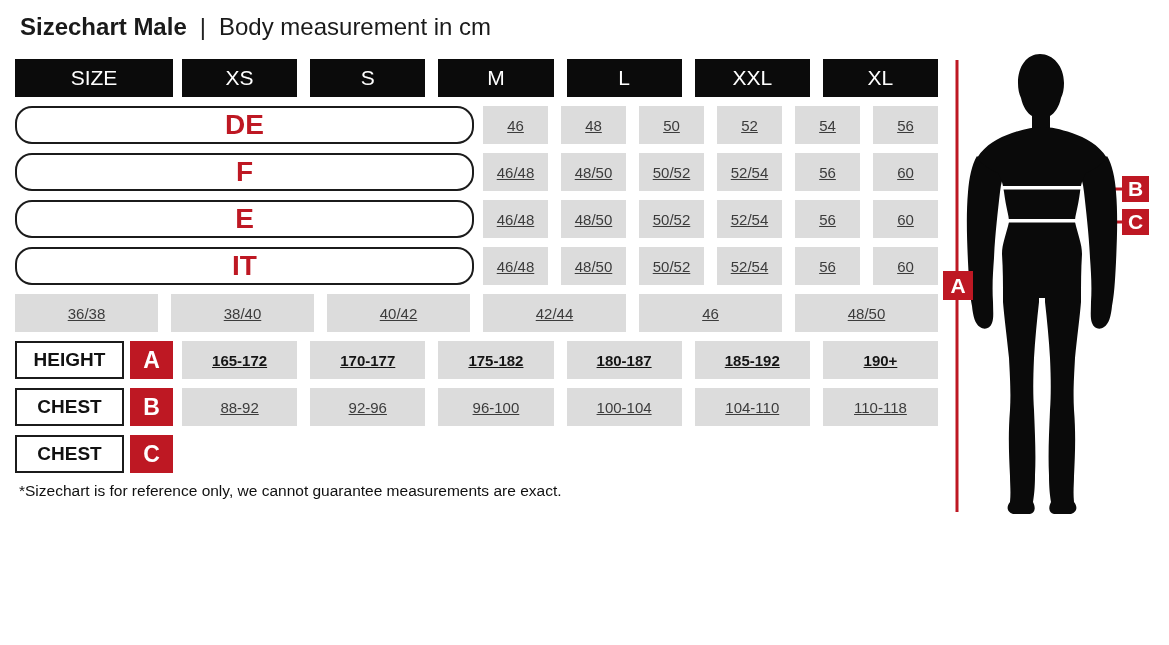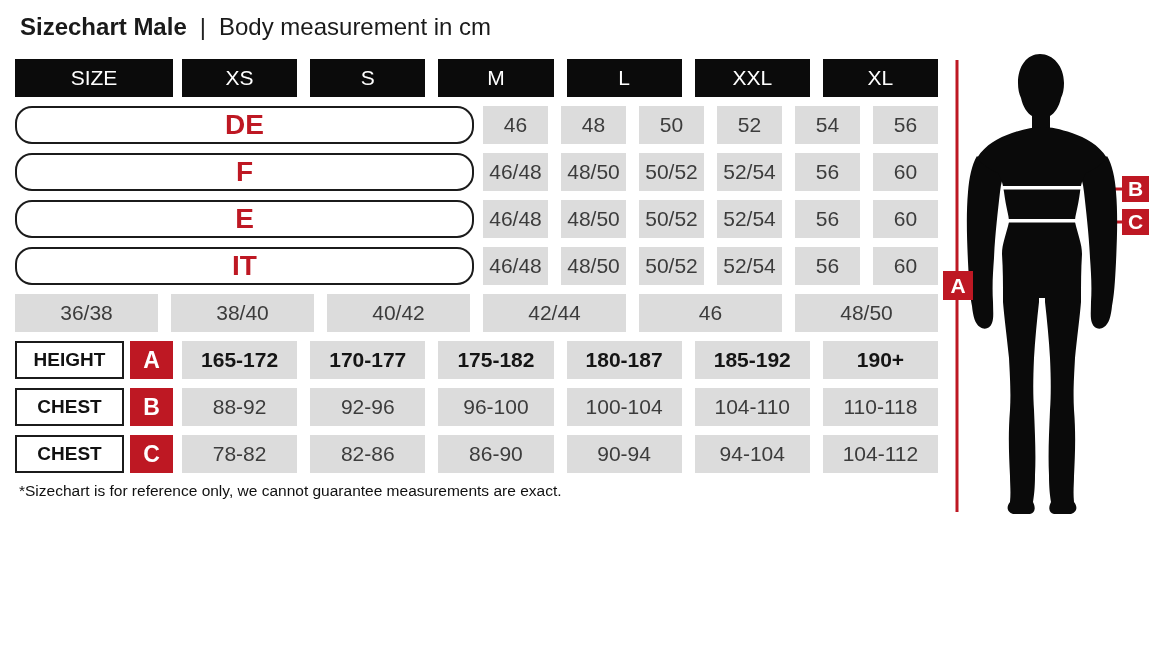--- a/index.html
+++ b/index.html
@@ -19,21 +19,21 @@
   .t-sub{font-weight:400;}
 
   
   .table-wrap{position:absolute;left:15px;top:59px;width:923px;}
   .t-row{display:flex;height:38px;margin-bottom:9px;}
   .first{flex:0 0 158px;margin-right:9px;display:flex;}
   .cell{display:flex;align-items:center;justify-content:center;}
   .data-cells{flex:1;display:flex;gap:13px;}
   .data-cells .cell{flex:1;}
   .black{background:var(--black-cell);color:#fff;font-size:21px;}
-  .gray{background:var(--gray-cell);color:#3c3c3c;font-size:21px;}
+  .gray{background:var(--gray-cell);color:#3c3c3c;font-size:15px;text-decoration:underline;}
   .whitebox{border:2px solid #1b1b1b;background:#fff;flex:1;}
   .red-text{color:var(--red);font-weight:700;font-size:28px;border-radius:17px;}
   .meas-text{color:#111;font-weight:700;font-size:19px;}
   .marker{flex:0 0 43px;margin-left:6px;background:var(--red);color:#fff;font-weight:700;font-size:23px;}
   .bold-row .gray{font-weight:700;color:#151515;}
   [data-name="measurement-rows"]{margin-top:9px;}
 
   
   .footnote{margin:3px 0 0 4px;font-size:15.5px;font-weight:400;color:#101010;}
 
@@ -149,28 +149,20 @@
             <div class="cell gray" data-name="measurement-value-cell">100-104</div>
             <div class="cell gray" data-name="measurement-value-cell">104-110</div>
             <div class="cell gray" data-name="measurement-value-cell">110-118</div>
           </div>
         </div>
         <div class="t-row" data-name="measurement-row-waist">
           <div class="first" data-name="measurement-label-group">
             <div class="cell whitebox meas-text" data-name="measurement-label-waist">CHEST</div>
             <div class="cell marker" data-name="marker-badge-c">C</div>
           </div>
-          <div class="data-cells" data-name="measurement-row-values">
-            <div class="cell gray" data-name="measurement-value-cell">78-82</div>
-            <div class="cell gray" data-name="measurement-value-cell">82-86</div>
-            <div class="cell gray" data-name="measurement-value-cell">86-90</div>
-            <div class="cell gray" data-name="measurement-value-cell">90-94</div>
-            <div class="cell gray" data-name="measurement-value-cell">94-104</div>
-            <div class="cell gray" data-name="measurement-value-cell">104-112</div>
-          </div>
         </div>
       </div>
     <p class="footnote" data-name="footnote">*Sizechart is for reference only, we cannot guarantee measurements are exact.</p>
   </div>
 
   <div class="figure" data-name="body-measurement-figure">
     <svg width="239" height="530" viewBox="0 0 239 530" data-name="body-figure-svg">
 
       <line class="redline" x1="27" y1="20" x2="27" y2="472" data-name="height-measure-line-a"></line>
       <line class="redline" x1="168" y1="149" x2="194" y2="149" data-name="chest-connector-line-b"></line>

